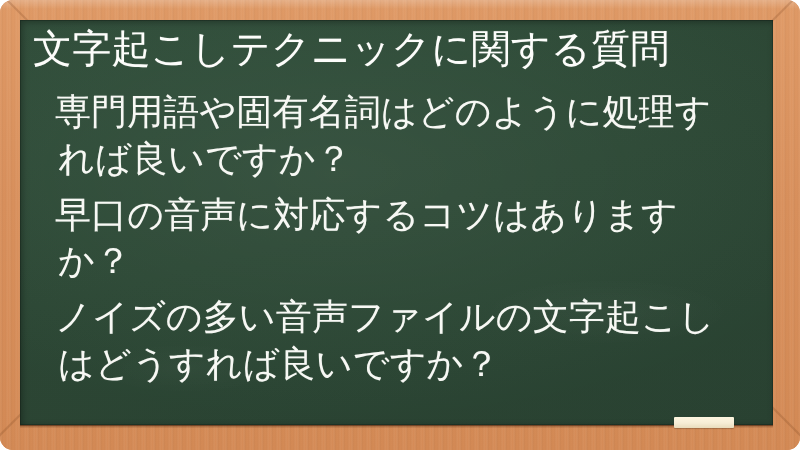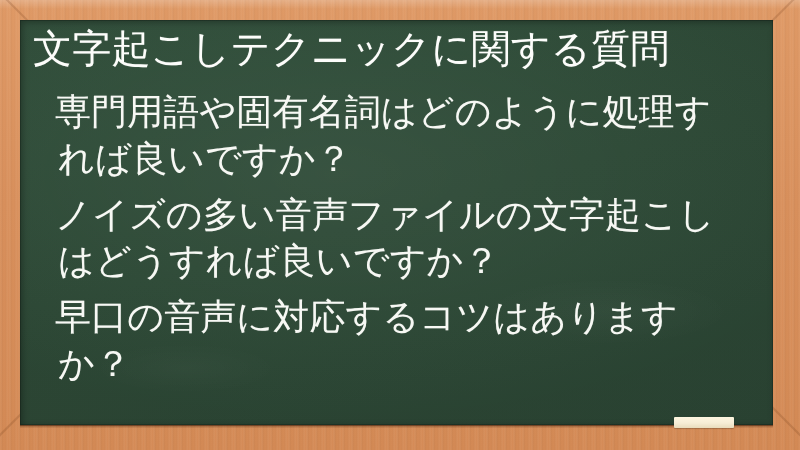--- a/index.html
+++ b/index.html
@@ -12,20 +12,21 @@
     font-family: "Liberation Sans", "DejaVu Sans", sans-serif;
   }
 
   
   .slide {
     position: relative;
     width: 800px;
     height: 450px;
     overflow: hidden;
     background: #d9905c;
+    border-radius: 13px;
   }
 
   
   .frame {
     position: absolute;
     inset: 0;
     background:
       
       repeating-linear-gradient(
         90deg,
@@ -164,22 +165,22 @@
   </div>
 
   <div class="board">
     <div class="board-dust"></div>
 
     <div class="board-inner">
       <h1 class="title">文字起こしテクニックに関する質問</h1>
 
       <ul class="bullets">
         <li class="bullet">専門用語や固有名詞はどのように処理すれば良いですか？</li>
+        <li class="bullet">早口の音声に対応するコツはありますか？</li>
         <li class="bullet">ノイズの多い音声ファイルの文字起こしはどうすれば良いですか？</li>
-        <li class="bullet">早口の音声に対応するコツはありますか？</li>
       </ul>
     </div>
   </div>
 
   <div class="ledge-shadow"></div>
   <div class="chalk"></div>
 
 </div>
 
 </body></html>

